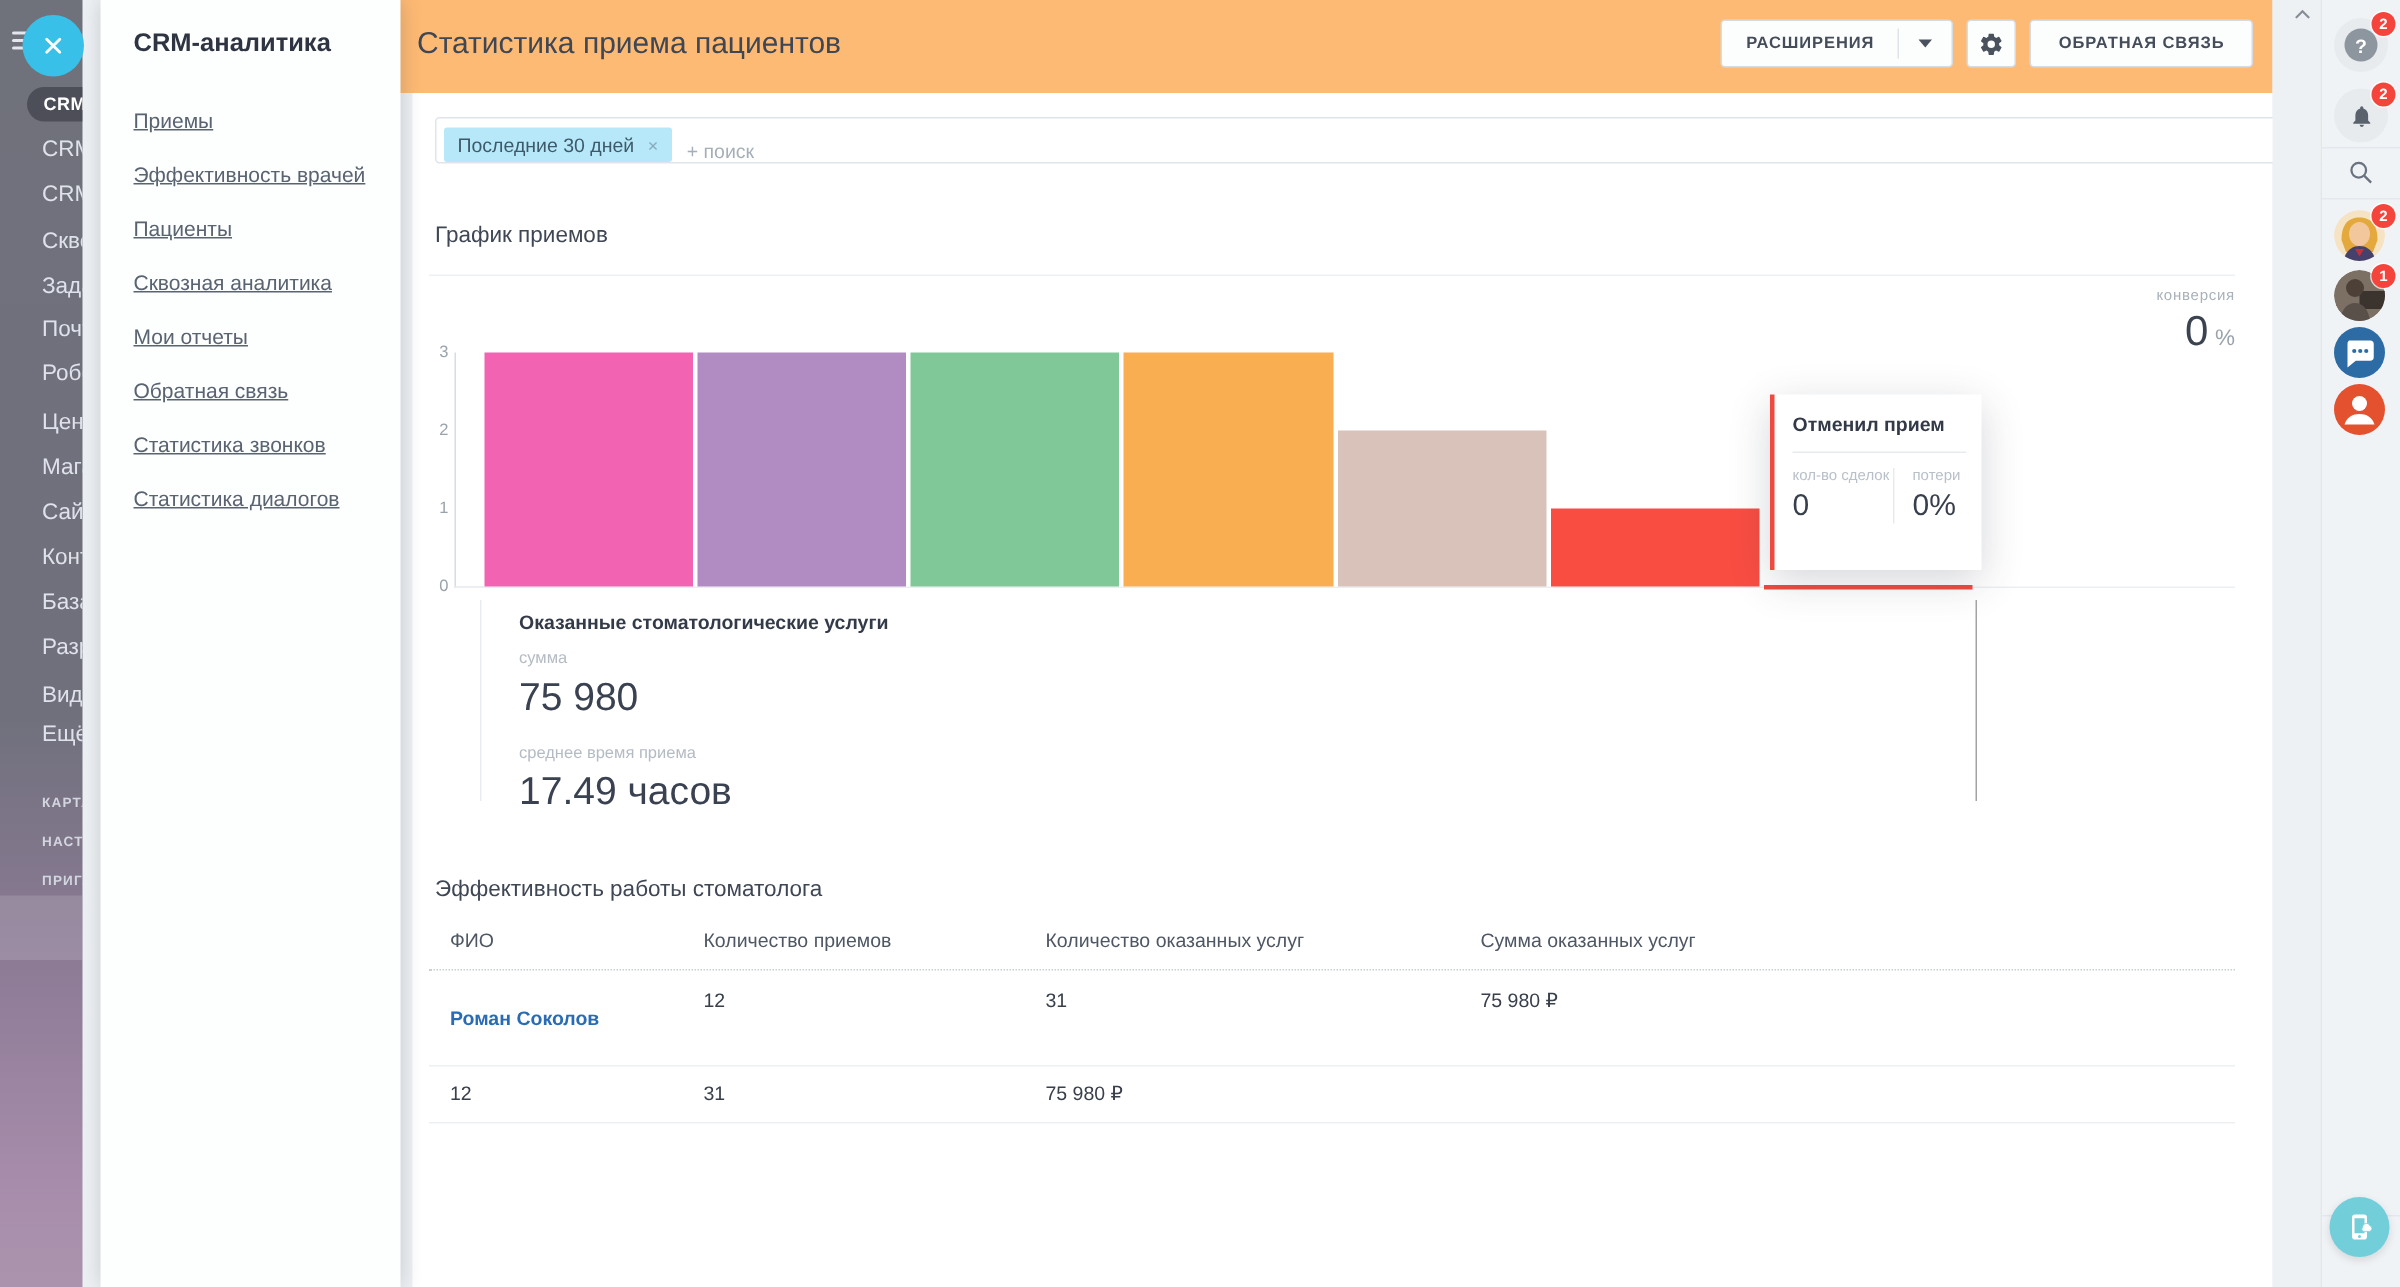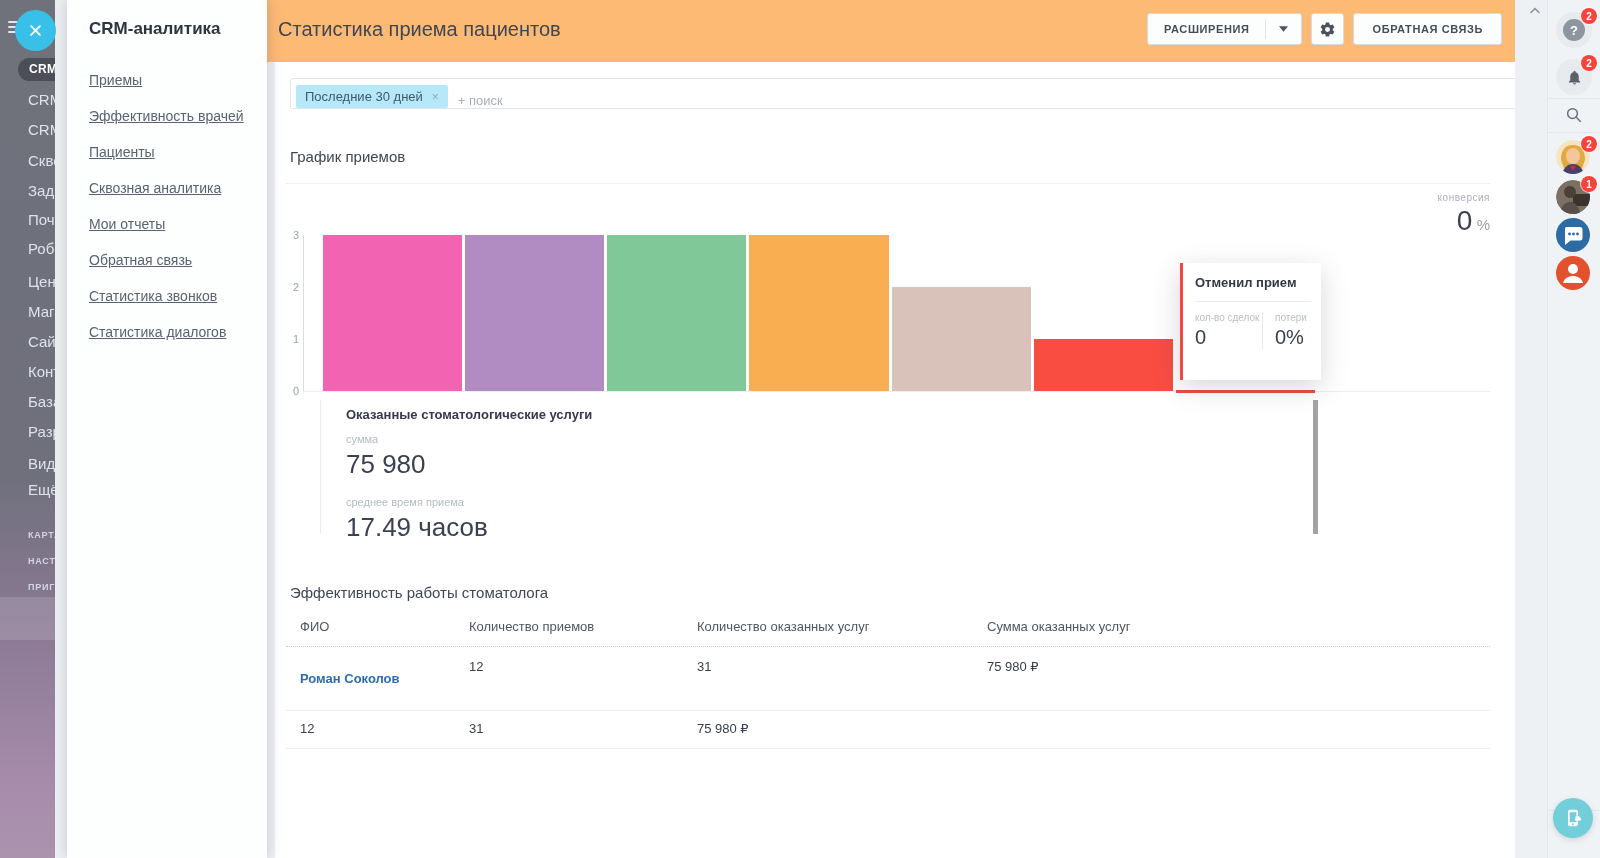--- a/index.html
+++ b/index.html
@@ -74,21 +74,21 @@
     border-left:3px solid #f04a40; box-shadow:0 7px 26px rgba(50,55,75,.20); padding:12px 10px 0 12px; }
   .tt-title { font-size:13px; font-weight:bold; color:#333a47; }
   .tt-hr { height:1px; background:#e8ebee; margin:11px 0 10px 0; }
   .tt-cols { display:flex; }
   .tt-col1 { width:68px; border-right:1px solid #e8ebee; }
   .tt-col2 { padding-left:12px; }
   .tt-label { font-size:10px; color:#b9c0c8; }
   .tt-value { font-size:20px; color:#39404d; margin-top:3px; }
 
   .summary { position:absolute; left:45px; top:338px; width:998px; height:134px;
-    border-left:1px solid #e9edf0; border-right:5px solid #a3a3a3; padding:7px 0 0 25px; }
+    border-left:1px solid #e9edf0; border-right:1px solid #a3a3a3; padding:7px 0 0 25px; }
   .sum-title { font-size:13px; font-weight:bold; color:#343b48; }
   .sum-label { font-size:11px; color:#b4bbc3; margin-top:11px; }
   .sum-value { font-size:26px; color:#3a4150; margin-top:4px; }
 
   
   .table { position:absolute; left:11px; right:25px; top:545px; }
   .trow { display:grid; grid-template-columns:183px 228px 290px 1fr; }
   .trow.head { height:40px; align-items:center; border-bottom:1px dotted #c9d0d6; color:#4e5763; font-size:13px; }
   .trow.head .cell:first-child { padding-left:14px; }
   .trow.data { height:64px; border-bottom:1px solid #edf0f3; font-size:13px; color:#39404c; }

